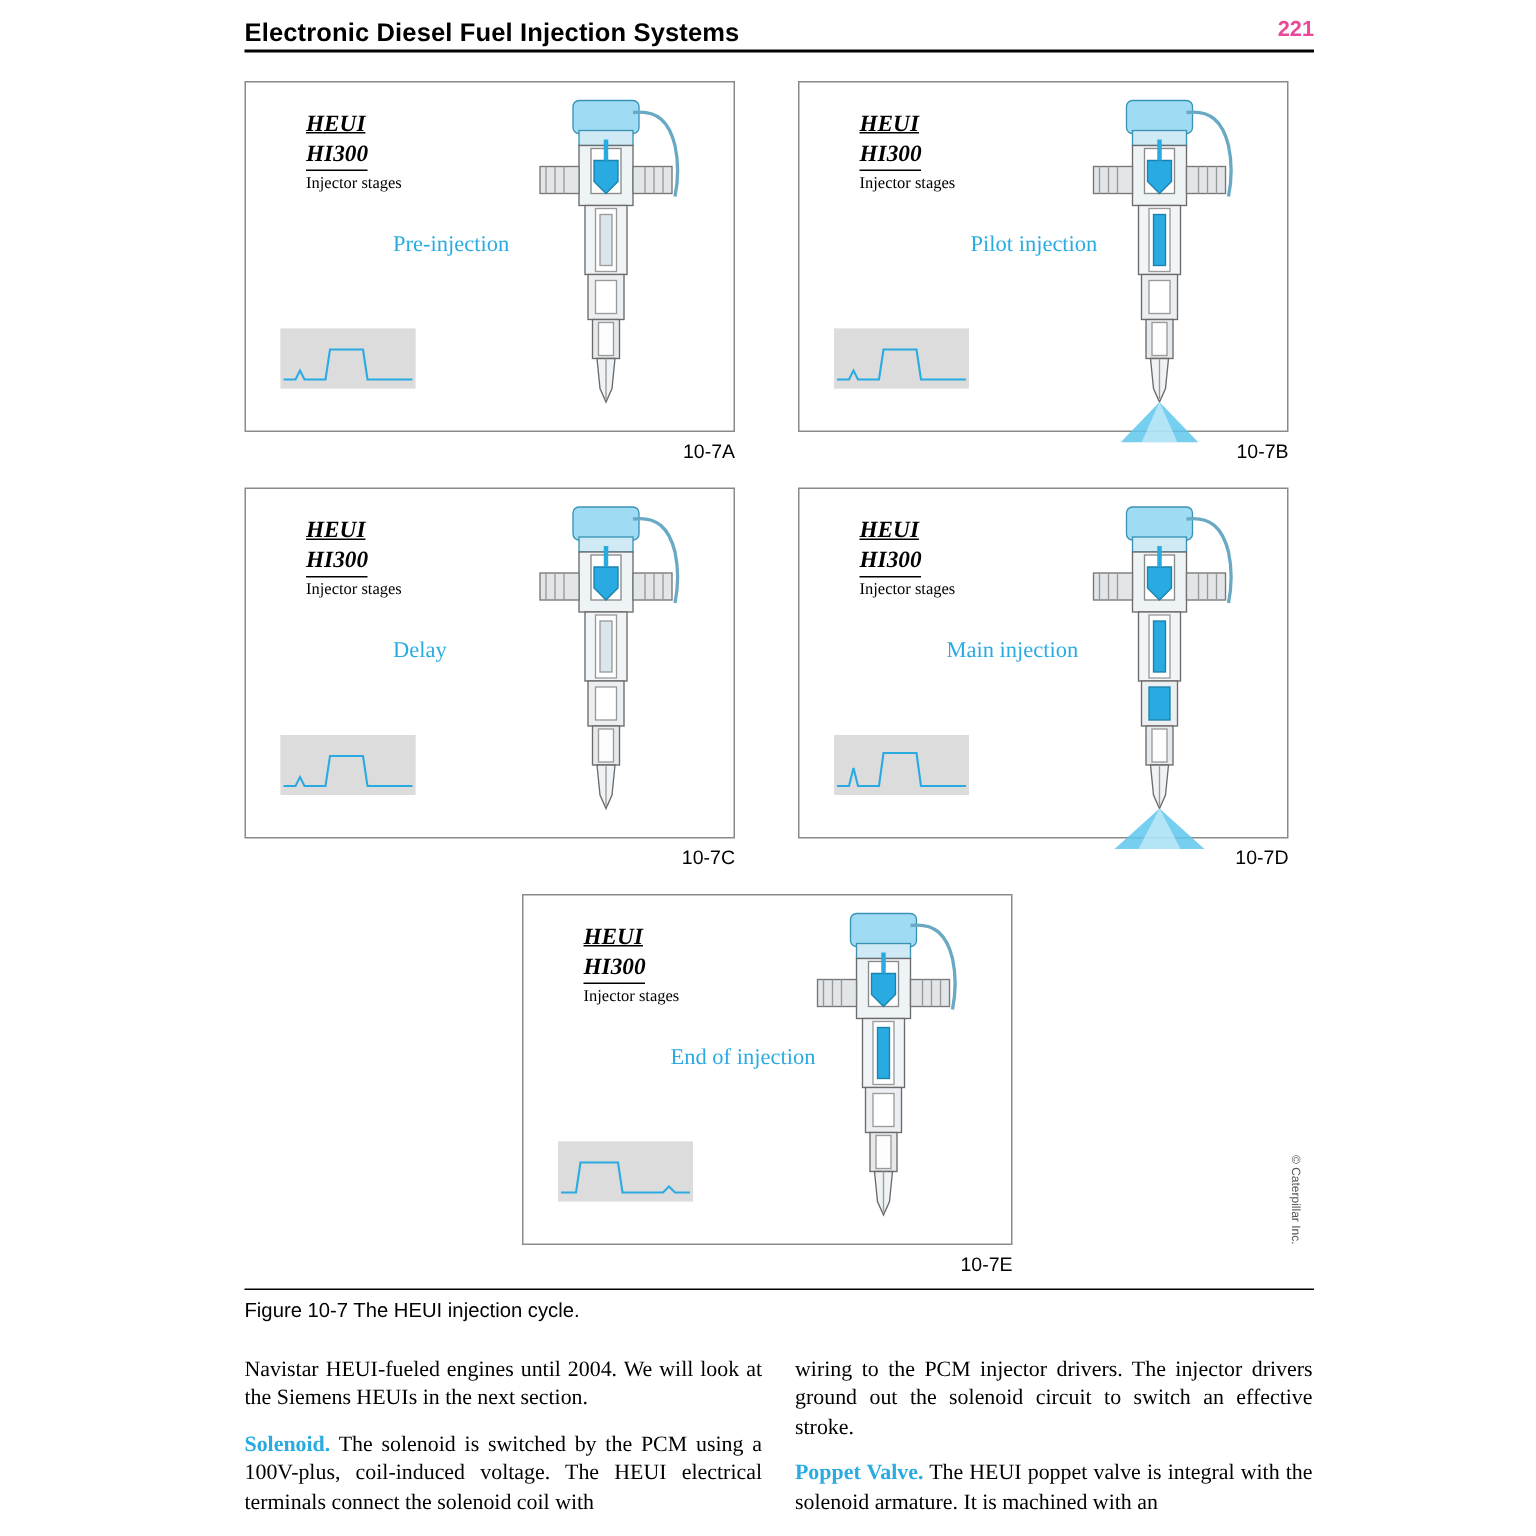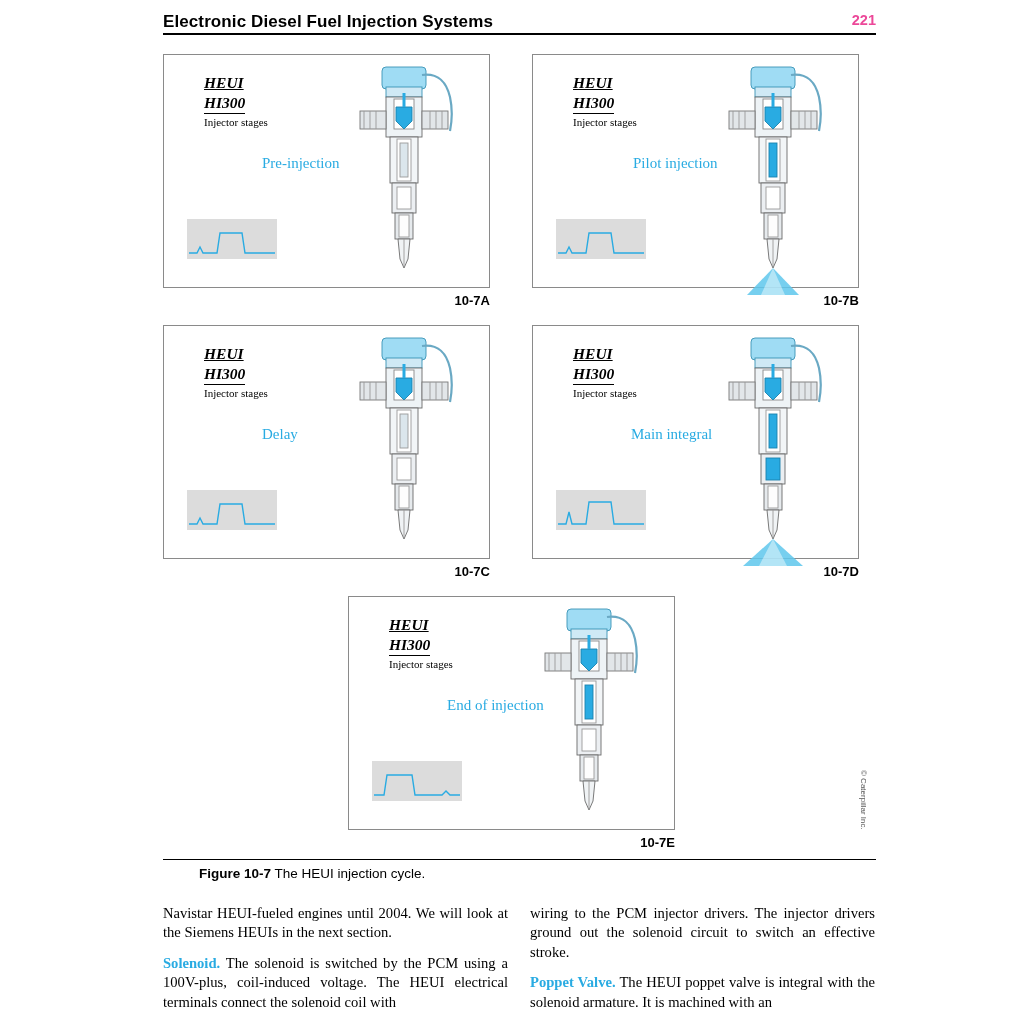--- a/index.html
+++ b/index.html
@@ -62,21 +62,21 @@
   
   .fig-panel {
     position: absolute;
     border: 1px solid #8a8a8a;
     box-sizing: border-box;
     background: #fff;
   }
   .fig-caption-id {
     position: absolute;
     font-family: "Liberation Sans", sans-serif;
-    font-weight: bold;
+    font-weight: normal;
     font-size: 13px;
     color: #000;
     text-align: right;
   }
 
   .panel-label {
     position: absolute;
     left: 40px;
     top: 18px;
     font-family: "Liberation Serif", serif;
@@ -123,21 +123,21 @@
   
   .fig-caption {
     position: absolute;
     left: 163px;
     top: 866px;
     width: 713px;
     font-family: "Liberation Sans", sans-serif;
     font-size: 13.5px;
     color: #000;
   }
-  .fig-caption b { font-weight: bold; margin-left: 36px; }
+  .fig-caption b { font-weight: normal; }
   .fig-caption-rule {
     position: absolute;
     left: 163px;
     top: 859px;
     width: 713px;
     height: 1.2px;
     background: #000;
   }
 
   
@@ -234,21 +234,21 @@
     </svg>
   </div>
   <div class="fig-caption-id" style="left:380px; top:293px; width:110px;">10-7A</div>
 
   <div class="fig-panel" style="left:532px; top:54px; width:327px; height:234px;">
     <div class="panel-label">
       <span class="heui">HEUI</span>
       <span class="hi300">HI300</span>
       <span class="stages">Injector stages</span>
     </div>
-    <div class="panel-stage" style="left:100px; top:100px;">Pilot injection</div>
+    <div class="panel-stage" style="left:114px; top:100px;">Pilot injection</div>
 
     <svg class="waveform" style="left:23px; top:164px;" width="90" height="40" viewBox="0 0 90 40">
       <rect x="0" y="0" width="90" height="40" fill="#dcdcdc"></rect>
       <path d="M2,34 L10,34 L13,28 L16,34 L30,34 L33,14 L55,14 L58,34 L88,34" fill="none" stroke="#29ABE2" stroke-width="1.4"></path>
     </svg>
 
     <svg style="position:absolute; left:170px; top:8px;" width="140" height="232" viewBox="0 0 140 232">
       <g stroke="#555" stroke-width="0.9" fill="none">
         <rect x="48" y="4" width="44" height="22" rx="4" fill="#9fdcf4" stroke="#3a93b5"></rect>
         <rect x="52" y="24" width="36" height="10" fill="#cfe9f5" stroke="#3a93b5"></rect>
@@ -327,21 +327,21 @@
     </svg>
   </div>
   <div class="fig-caption-id" style="left:380px; top:564px; width:110px;">10-7C</div>
 
   <div class="fig-panel" style="left:532px; top:325px; width:327px; height:234px;">
     <div class="panel-label">
       <span class="heui">HEUI</span>
       <span class="hi300">HI300</span>
       <span class="stages">Injector stages</span>
     </div>
-    <div class="panel-stage" style="left:98px; top:100px;">Main integral</div>
+    <div class="panel-stage" style="left:98px; top:100px;">Main injection</div>
 
     <svg class="waveform" style="left:23px; top:164px;" width="90" height="40" viewBox="0 0 90 40">
       <rect x="0" y="0" width="90" height="40" fill="#dcdcdc"></rect>
       <path d="M2,34 L10,34 L13,22 L16,34 L30,34 L33,12 L55,12 L58,34 L88,34" fill="none" stroke="#29ABE2" stroke-width="1.4"></path>
     </svg>
 
     <svg style="position:absolute; left:170px; top:8px;" width="140" height="232" viewBox="0 0 140 232">
       <g stroke="#555" stroke-width="0.9" fill="none">
         <rect x="48" y="4" width="44" height="22" rx="4" fill="#9fdcf4" stroke="#3a93b5"></rect>
         <rect x="52" y="24" width="36" height="10" fill="#cfe9f5" stroke="#3a93b5"></rect>

